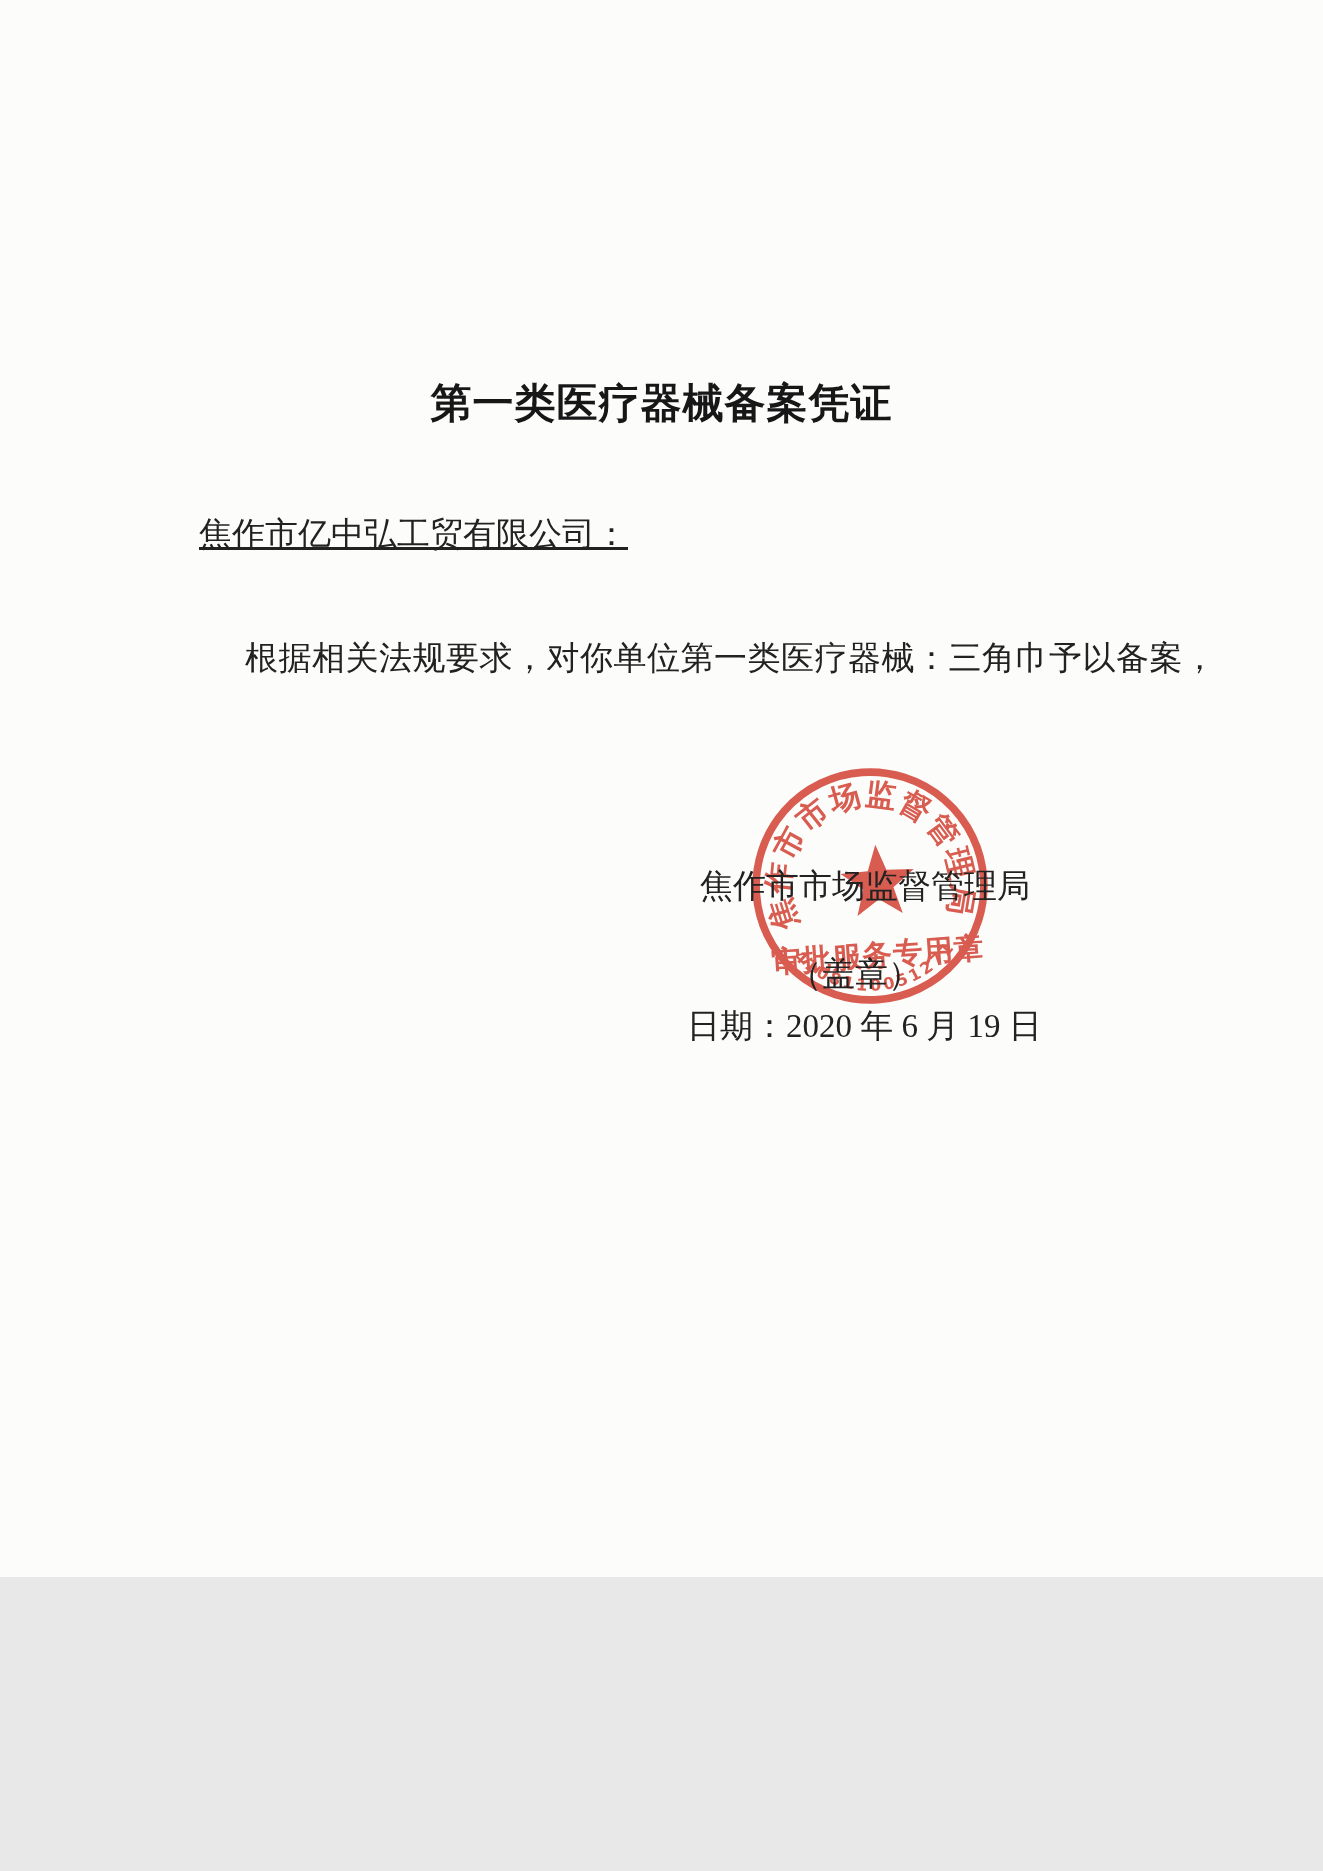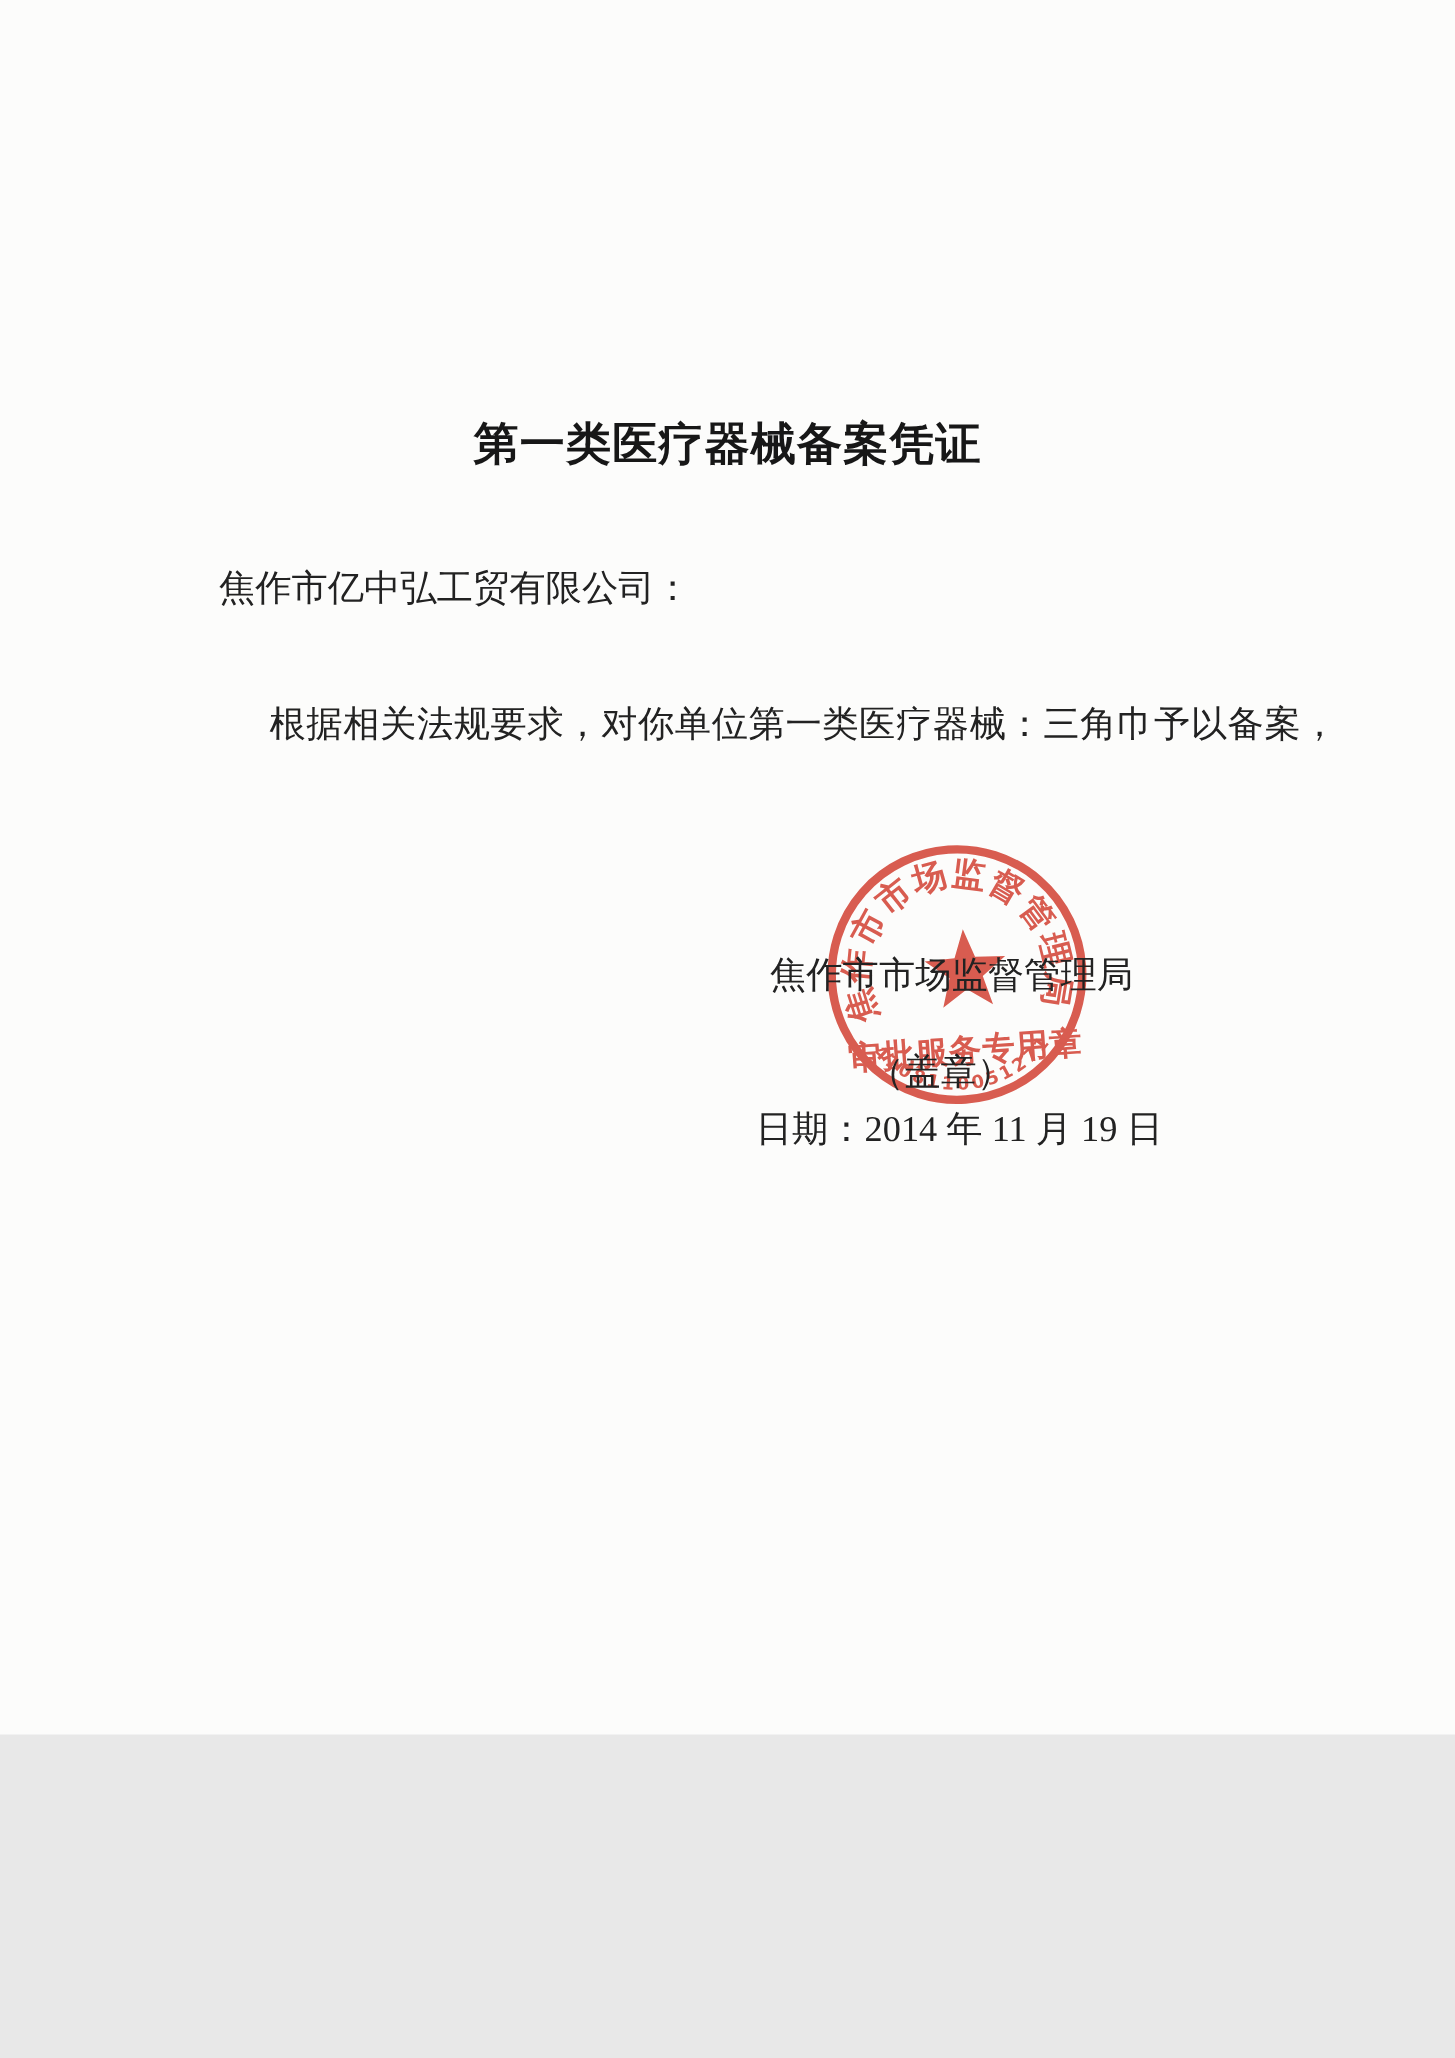--- a/index.html
+++ b/index.html
@@ -27,21 +27,21 @@
     font-weight: 600;
     letter-spacing: 1px;
     color: #171717;
   }
   .line {
     position: absolute;
     white-space: nowrap;
     font-size: 33px;
     color: #222;
   }
-  .salutation  { left: 199px; top: 512px; }
+  .salutation  { left: 199px; top: 512px; text-decoration: underline; }
   .body-1      { left: 245px; top: 591px; letter-spacing: 0.5px; margin-top: 45px; }
   .body-2      { left: 199px; top: 658px; }
   .issuer      { left: 700px; top: 864px; z-index: 3; }
   .seal-note   { left: 789px; top: 952px; z-index: 3; }
   .date-line   { left: 687px; top: 1004px; z-index: 3; }
   .seal-wrap {
     position: absolute;
     left: 748px;
     top: 764px;
     width: 244px;
@@ -62,21 +62,21 @@
 
   <div class="line salutation">焦作市亿中弘工贸有限公司：</div>
 
   <div class="line body-1">根据相关法规要求，对你单位第一类医疗器械：三角巾予以备案，</div>
 
 
   <div class="line issuer">焦作市市场监督管理局</div>
 
   <div class="line seal-note">（盖章）</div>
 
-  <div class="line date-line">日期：2014 年 11 月 19 日</div>
+  <div class="line date-line">日期：2020 年 6 月 19 日</div>
 
   <div class="seal-wrap">
     <svg viewBox="0 0 240 240" xmlns="http://www.w3.org/2000/svg">
       <defs>
         <path id="arcTop" d="M 47.5 153.8 A 80 80 0 1 1 192.5 153.8" fill="none"></path>
         <path id="arcBottom" d="M 35.6 179.1 A 103 103 0 0 0 204.4 179.1" fill="none"></path>
       </defs>
       <circle cx="120" cy="120" r="112" fill="none" stroke="#d95043" stroke-width="7.5"></circle>
       <text font-size="30" font-weight="bold" fill="#d95043" letter-spacing="2" font-family="Liberation Serif, DejaVu Serif, serif">
         <textPath href="#arcTop" startOffset="50%" text-anchor="middle">焦作市市场监督管理局</textPath>

